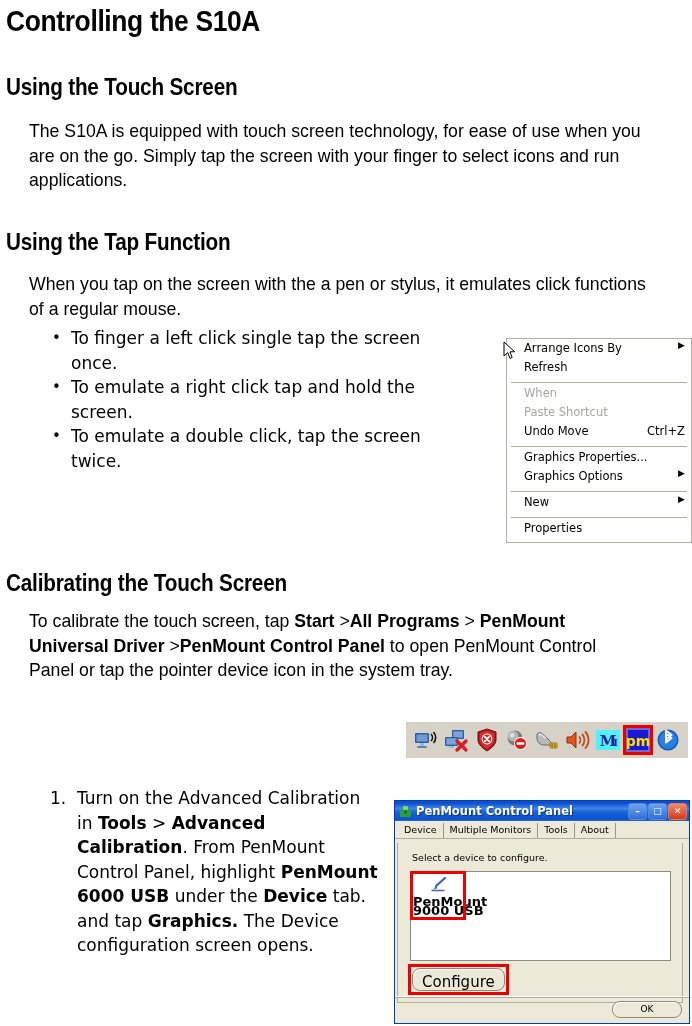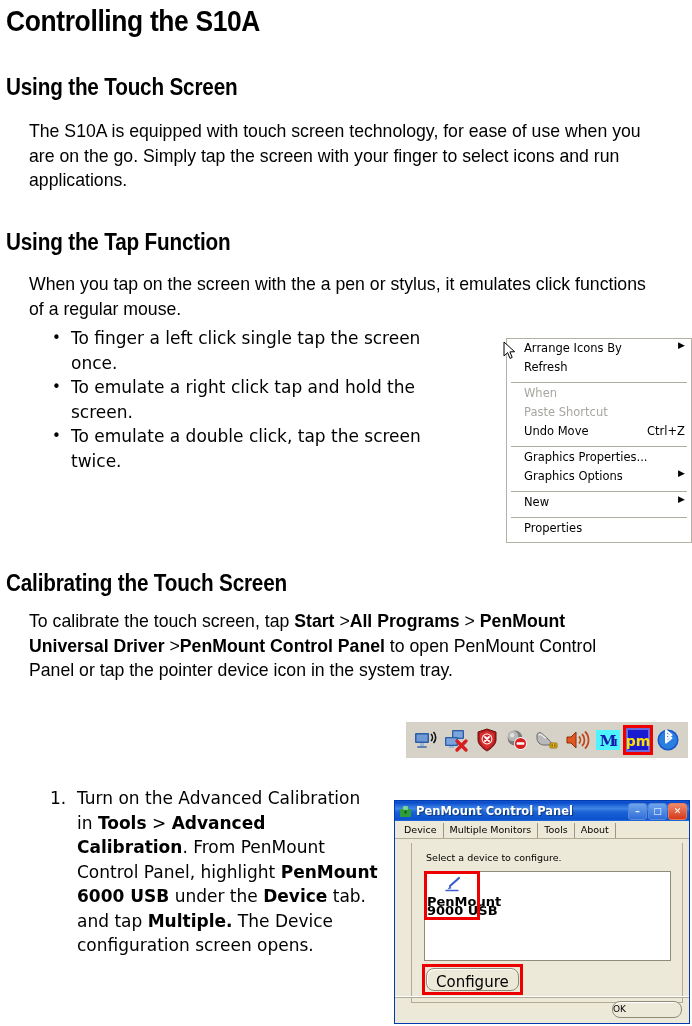--- a/index.html
+++ b/index.html
@@ -234,21 +234,21 @@
     line-height: 12px;
   }
   .pm-tab.active {
     font-weight: normal;
     background: #ece9d8;
     border-right: 1px solid #9b9784;
   }
 
   #pm-body {
     position: relative;
-    margin: 4px 6px 0 16px;
+    margin: 4px 6px 0 2px;
     height: 160px;
     border: 1px solid #b0ac98;
     border-top: none;
     background: #ece9d8;
     box-sizing: border-box;
   }
   #pm-instruction {
     position: absolute;
     left: 14px; top: 9px;
     font-size: 9.5px;
@@ -313,21 +313,21 @@
     height: 26px;
     border-top: 1px solid #ffffff;
     box-shadow: inset 0 1px 0 #b0ac98;
   }
   #pm-ok-btn {
     position: absolute;
     right: 7px;
     top: 4px;
     width: 70px;
     padding: 2px 0 3px 0;
-    text-align: left;
+    text-align: center;
     font-family: "DejaVu Sans", sans-serif;
     font-size: 9px;
     color: #000;
     background: #ece9d8;
     border: 1px solid #8e8b78;
     border-radius: 8px;
     box-shadow: inset 1px 1px 0 #ffffff;
     line-height: 10px;
   }
 </style>
@@ -359,21 +359,21 @@
     </div>
   </div>
 
 <h2 class="abs h2" id="h-calibrating">Calibrating the Touch Screen</h2>
 
 <div class="abs body-narrow" id="p-calibrating"><span>To calibrate the touch screen, tap </span><b>Start</b><span> &gt;</span><b>All Programs</b><span> &gt; </span><b>PenMount Universal Driver</b><span> &gt;</span><b>PenMount Control Panel</b><span> to open PenMount Control Panel or tap the pointer device icon in the system tray.</span></div>
 
 <div class="abs" id="num-list">
     <div class="num-row">
       <span class="num-marker">1.</span>
-      <span class="num-text"><span>Turn on the Advanced Calibration in </span><b>Tools</b><span> &gt; </span><b>Advanced Calibration</b><span>. From PenMount Control Panel, highlight </span><b>PenMount 6000 USB</b><span> under the </span><b>Device</b><span> tab. and tap </span><b>Multiple.</b><span> The Device configuration screen opens.</span></span>
+      <span class="num-text"><span>Turn on the Advanced Calibration in </span><b>Tools</b><span> &gt; </span><b>Advanced Calibration</b><span>. From PenMount Control Panel, highlight </span><b>PenMount 6000 USB</b><span> under the </span><b>Device</b><span> tab. and tap </span><b>Graphics.</b><span> The Device configuration screen opens.</span></span>
     </div>
   </div>
 
 <div class="abs" id="context-menu">
     <div class="cm-item">
       <span class="cm-label">Arrange Icons By</span>
       <span class="cm-arrow">▶</span>
     </div>
     <div class="cm-item">
       <span class="cm-label">Refresh</span>

